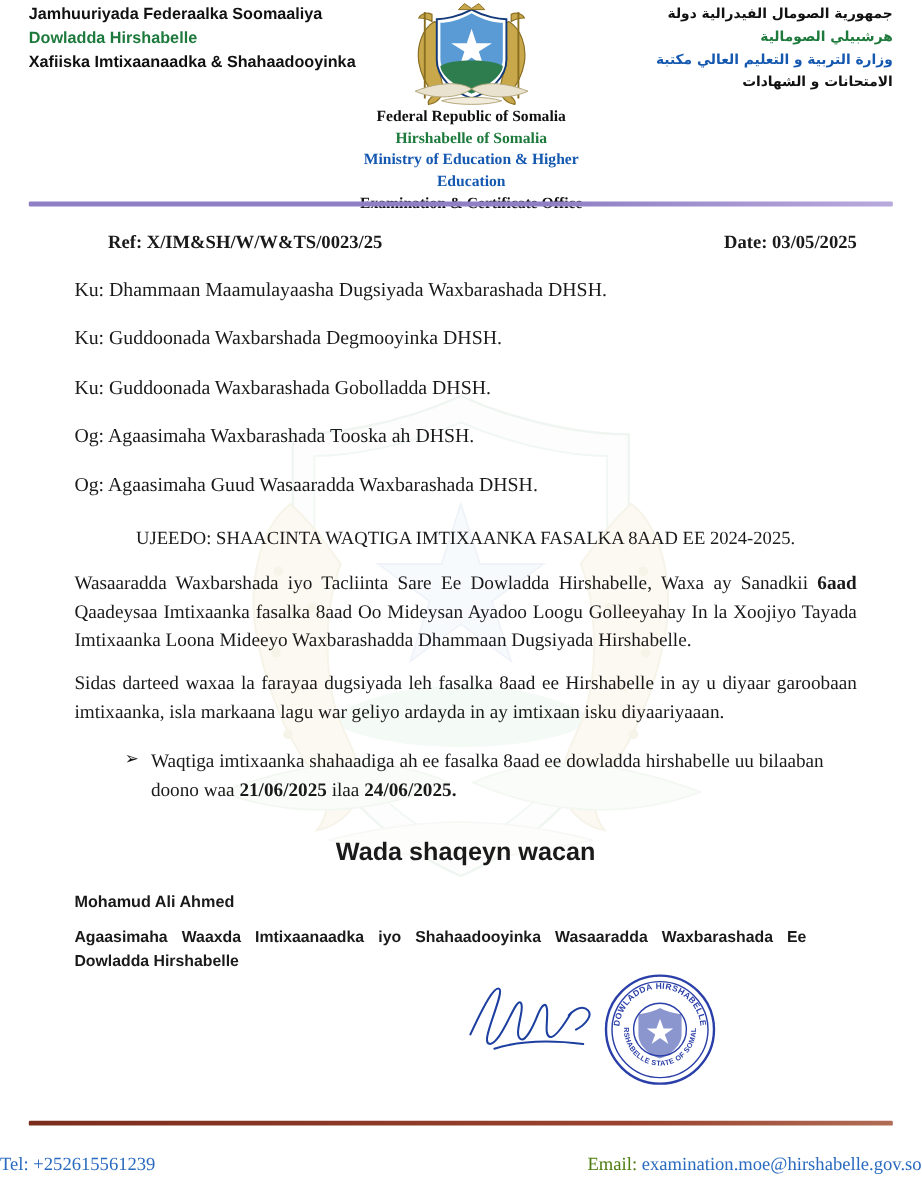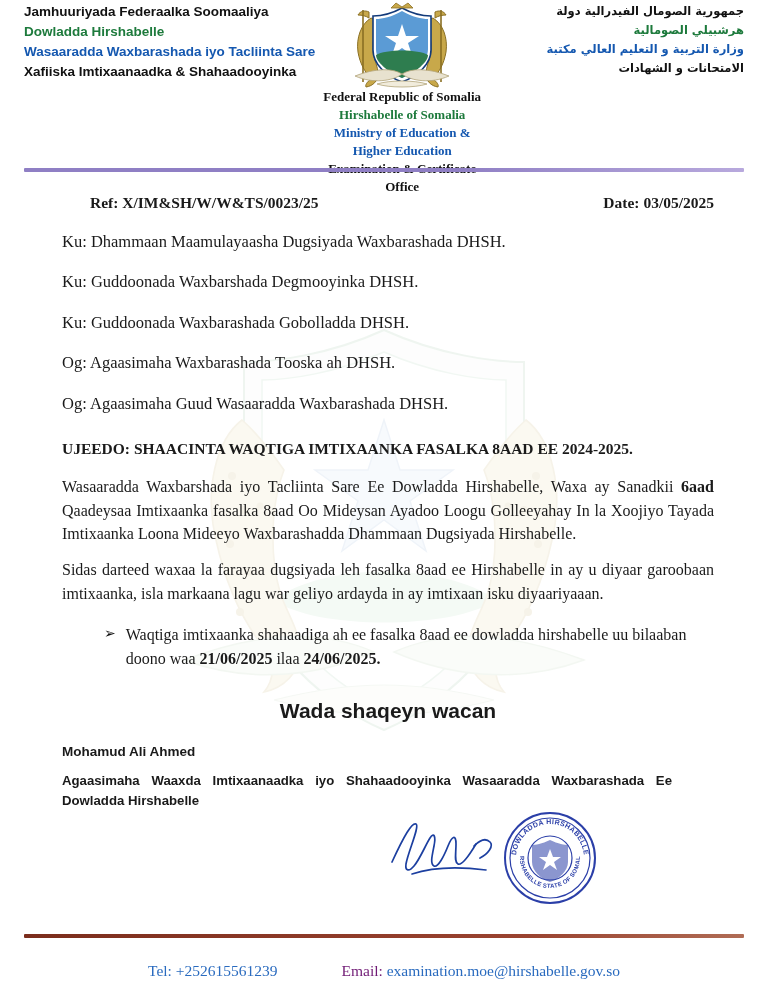--- a/index.html
+++ b/index.html
@@ -145,22 +145,22 @@
     font-size: 16px;
     line-height: 1.48;
   }
   .addr {
     margin-top: 16px;
     font-size: 16.5px;
   }
   .addr:first-child { margin-top: 18px; }
 
   .subject {
-    text-align: left;
-    font-weight: bold;
+    text-align: center;
+    font-weight: normal;
     font-size: 15.5px;
     margin: 22px 0 14px 0;
   }
 
   .para {
     margin: 12px 0 0 0;
     text-align: left;
   }
   .para.justified {
     text-align: justify;
@@ -227,27 +227,27 @@
     height: 96px;
   }
 
   
   .footer {
     position: absolute;
     left: 0; right: 0;
     bottom: 14px;
     z-index: 2;
     display: flex;
-    justify-content: center;
+    justify-content: space-between;
     gap: 64px;
     font-size: 15.5px;
     color: #2a6bbf;
   }
   .footer a { color: #2a6bbf; text-decoration: none; }
-  .footer .lbl { color: #701a75; }
+  .footer .lbl { color: #4d7c0f; }
 </style>
 </head>
 <body>
 
 <div class="page">
 
   <svg class="watermark" viewBox="0 0 520 460">
     <g opacity="0.55">
 
       <path d="M260 30 C205 55 150 62 120 62 L120 250 C120 330 190 400 260 430 C330 400 400 330 400 250 L400 62 C370 62 315 55 260 30 Z" fill="#eef4ee" stroke="#9cc3a5" stroke-width="2"></path>
@@ -280,21 +280,20 @@
       <path d="M460 360 C380 330 320 330 270 352 C320 374 390 386 460 360 Z" fill="#dce9d7" stroke="#b6cfae" stroke-width="1.4"></path>
       <path d="M150 400 C230 380 290 380 370 400 C290 420 230 420 150 400 Z" fill="#eef2e8" stroke="#c3d3bb" stroke-width="1.2"></path>
     </g>
   </svg>
 
   <div class="header">
 
     <div class="header-col header-left">
       <div class="hl-line hl-1">Jamhuuriyada Federaalka Soomaaliya</div>
       <div class="hl-line hl-2">Dowladda Hirshabelle</div>
-      <div class="hl-line hl-3">Wasaaradda Waxbarashada iyo Tacliinta Sare</div>
       <div class="hl-line hl-4">Xafiiska Imtixaanaadka &amp; Shahaadooyinka</div>
     </div>
 
     <div class="header-center">
       <div class="emblem">
         <svg viewBox="0 0 118 86" width="118" height="86">
 
           <g fill="#c8a84a" stroke="#8a6f23" stroke-width="1">
             <path d="M28 16 C18 22 13 36 15 50 C17 62 22 70 28 77 C24 80 22 83 23 85 C30 84 35 79 35 72 C35 64 31 58 30 50 C29 38 32 28 38 22 C35 19 31 17 28 16 Z"></path>
             <path d="M26 10 C22 8 17 9 15 13 C19 13 23 14 26 16 Z"></path>

